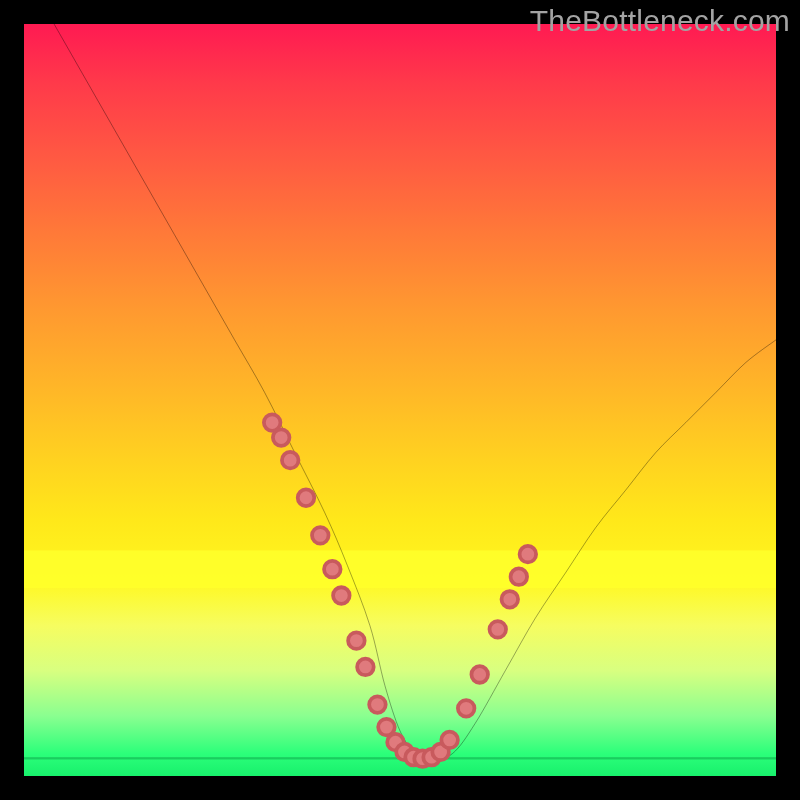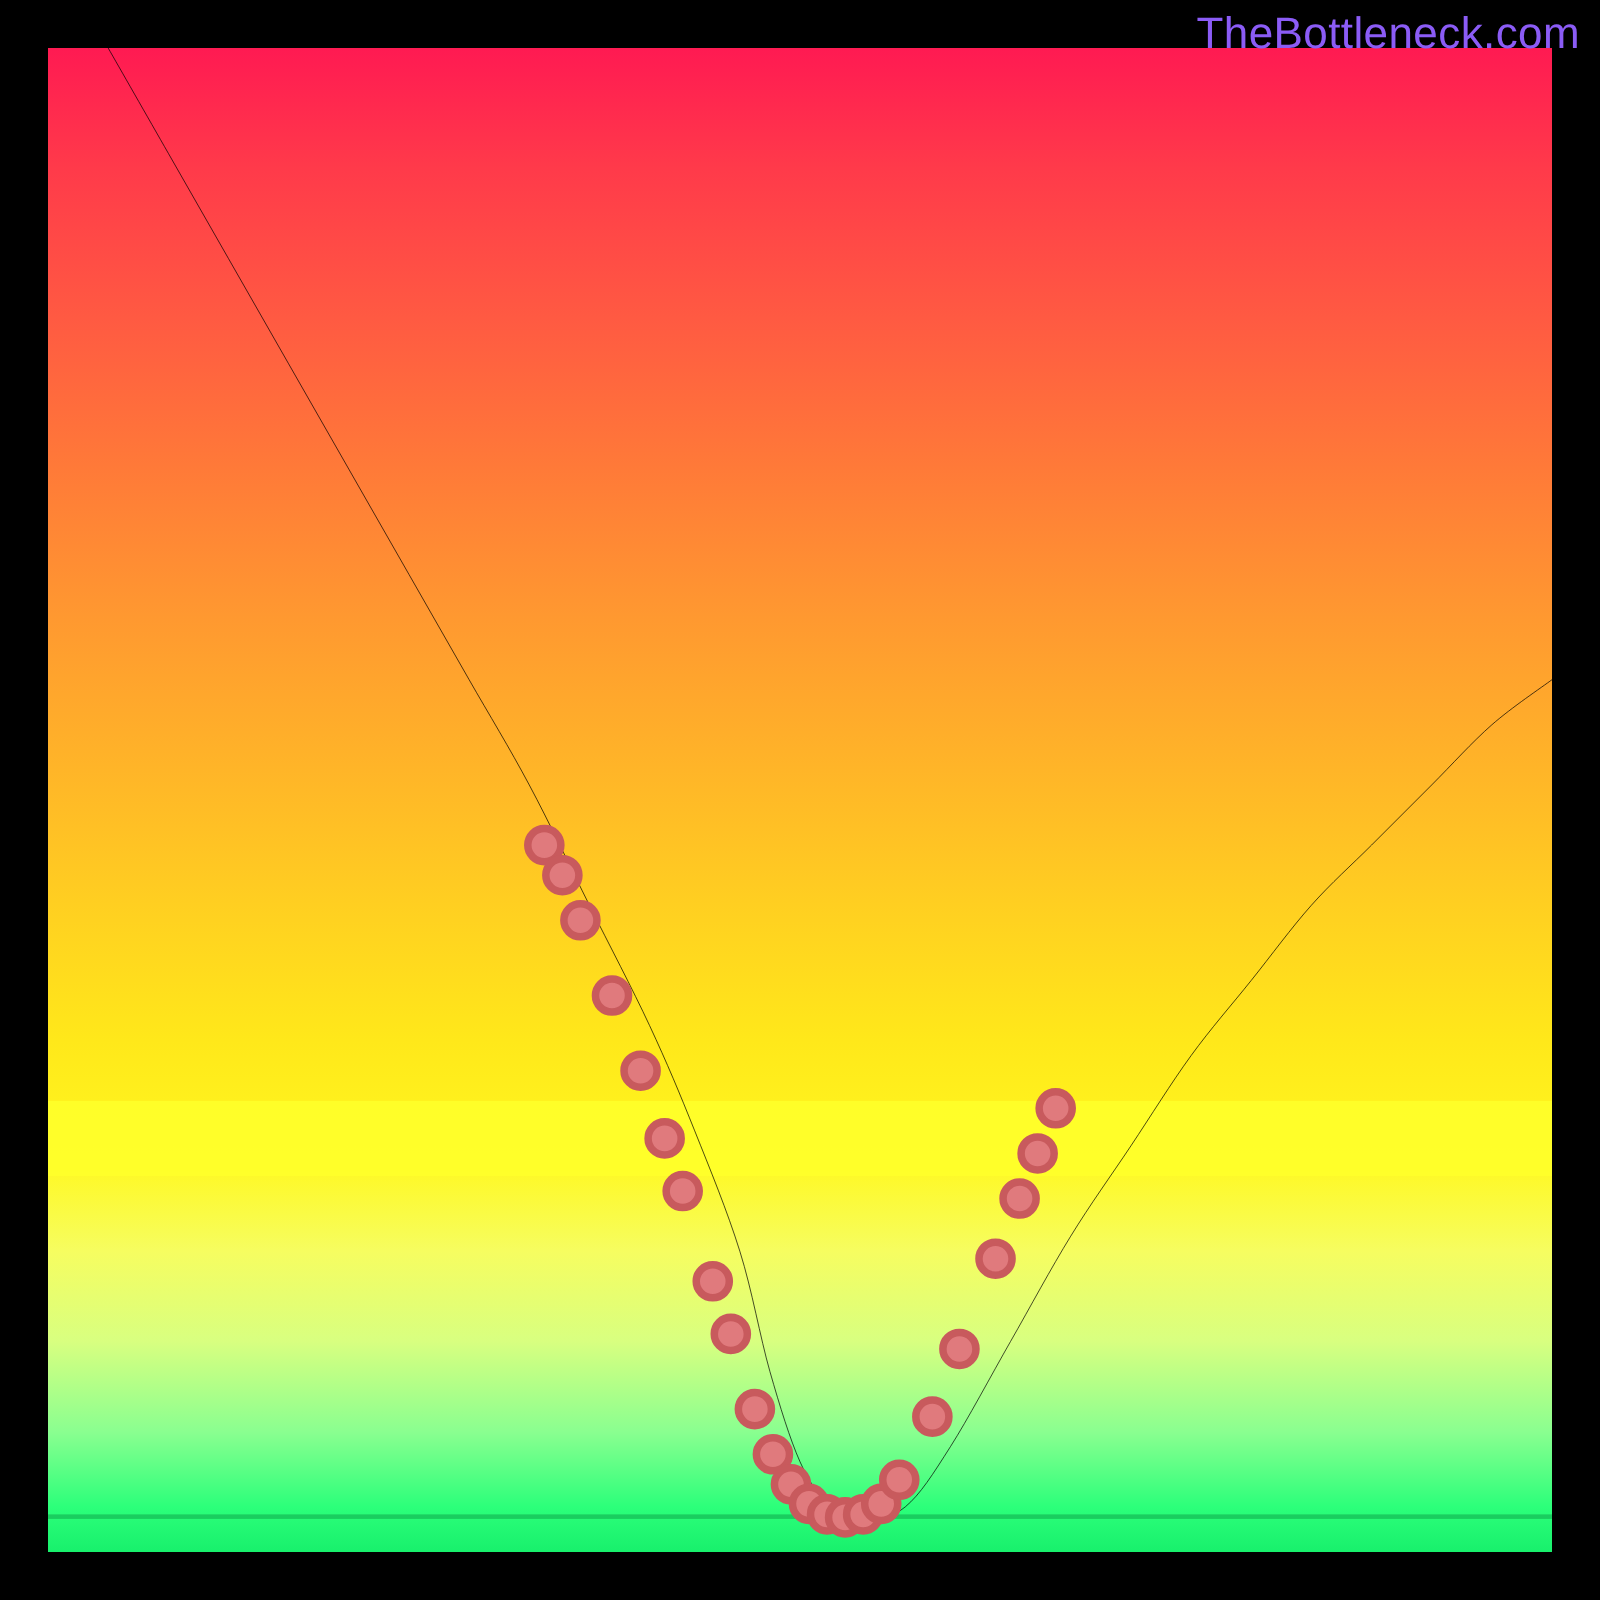--- a/index.html
+++ b/index.html
@@ -37,22 +37,22 @@
       #d8ff80 86%,
       #8aff90 92%,
       #2cff7a 97%,
       #18f06c 100%
     );
   }
   .watermark {
     position: absolute;
     top: 4px;
     right: 10px;
-    color: #8b5cf6;
-    font-size: 22px;
+    color: #a3a3a3;
+    font-size: 30px;
     font-weight: 500;
     letter-spacing: .2px;
     z-index: 10;
     text-align: right;
   }
   svg.curve {
     position: absolute;
     left: 0;
     top: 0;
     width: 100%;

